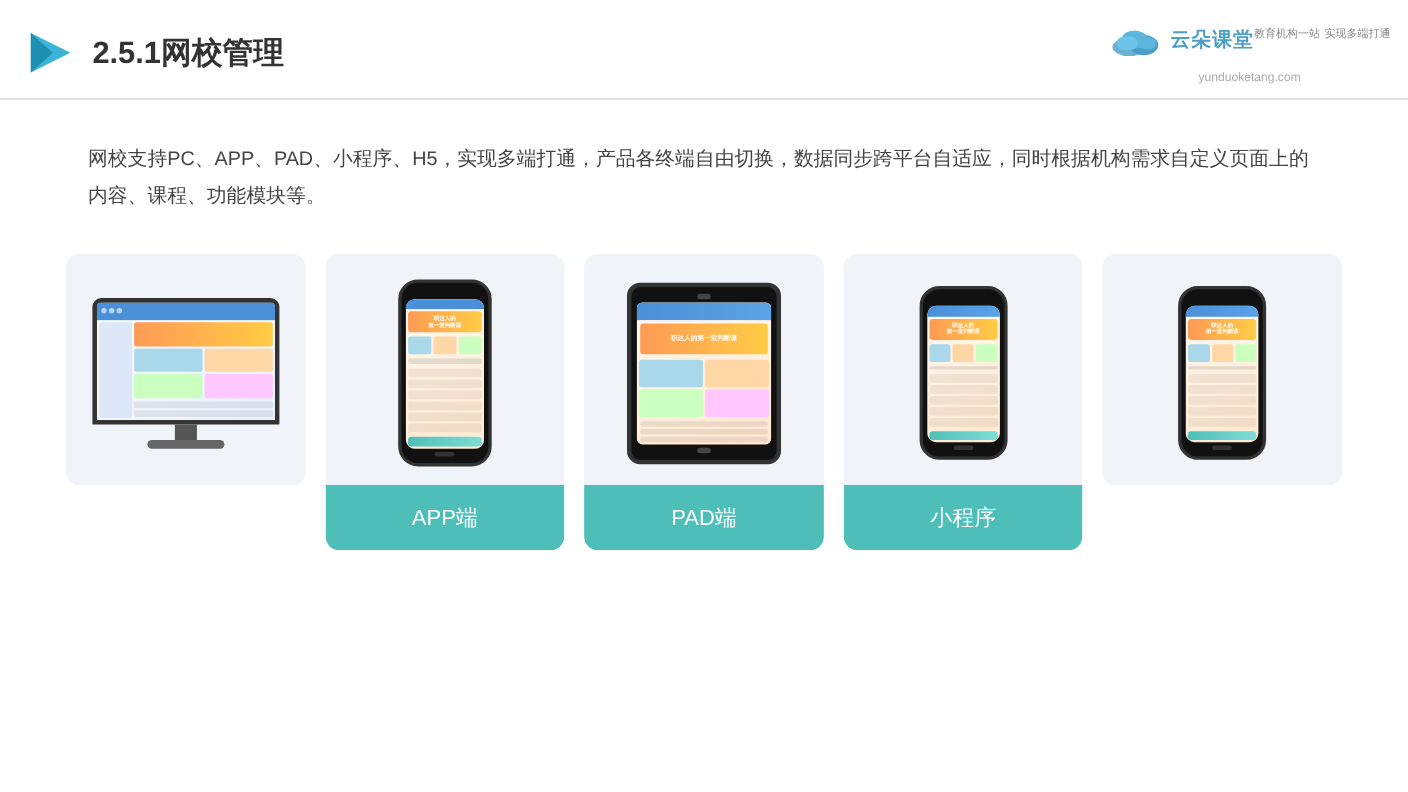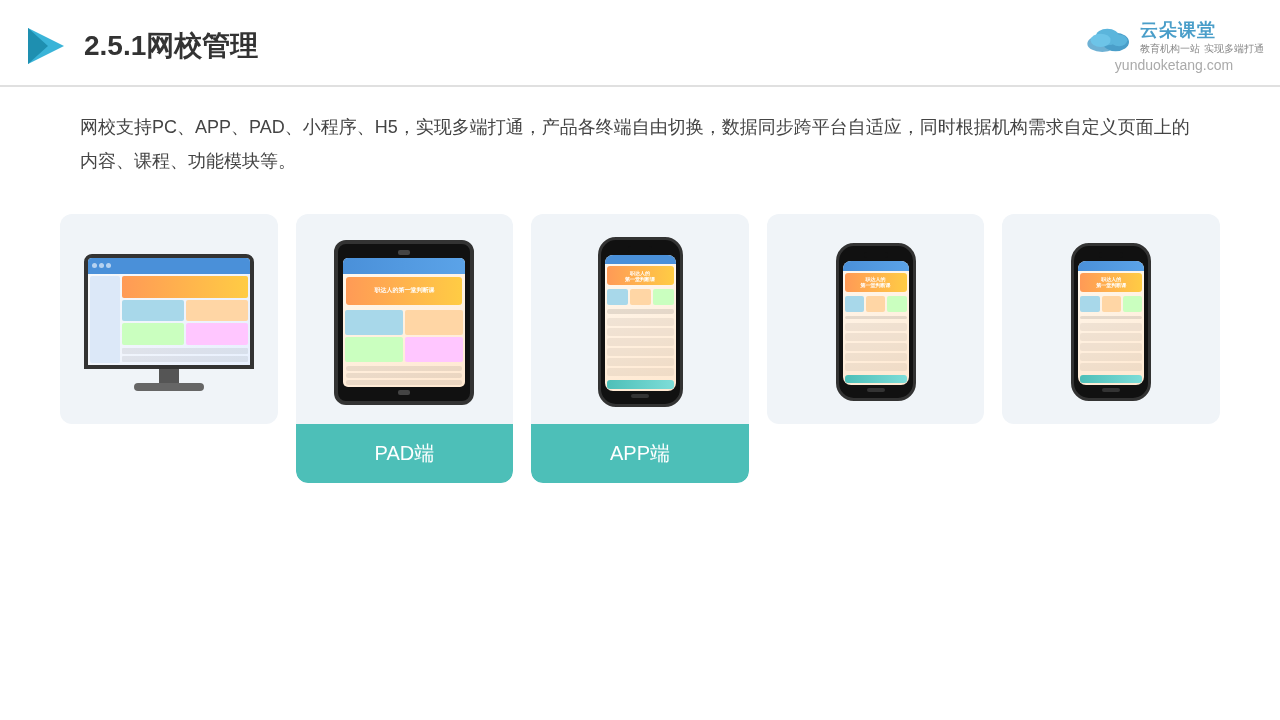--- a/index.html
+++ b/index.html
@@ -43,38 +43,38 @@
       display: flex;
       align-items: center;
       gap: 6px;
     }
     .cloud-icon-svg {
       width: 50px;
       height: 36px;
     }
     .logo-text-block {
       display: flex;
-      flex-direction: column;
+      flex-direction: row;
     }
     .logo-main-text {
       font-size: 18px;
       font-weight: bold;
       color: #4a9ec9;
       letter-spacing: 1px;
     }
     .logo-domain {
-      font-size: 14px;
+      font-size: 11px;
       color: #aaa;
       text-align: center;
-      margin-top: 1px;
+      margin-top: 11px;
     }
 
     
     .description {
-      padding: 23px 80px 16px 80px;
+      padding: 36px 80px 16px 80px;
       font-size: 18px;
       color: #444;
       line-height: 1.9;
     }
 
     
     .cards-section {
       display: flex;
       gap: 18px;
       padding: 20px 60px 30px 60px;
@@ -391,20 +391,51 @@
           </div>
         </div>
         <div class="monitor-stand-neck"></div>
         <div class="monitor-stand-base"></div>
       </div>
     </div>
   </div>
 
   <div class="card">
     <div class="card-image-area">
+      <div class="phone-frame">
+        <div class="phone-notch"></div>
+        <div class="phone-screen">
+          <div class="phone-top-bar" style="height:12px; background:#4a90d9;"></div>
+          <div class="phone-banner">
+            <div class="phone-banner-text">职达人的<br>第一堂判断课</div>
+          </div>
+          <div class="phone-grid">
+            <div class="phone-grid-item" style="background:#a8d8ea;"></div>
+            <div class="phone-grid-item" style="background:#ffd6a5;"></div>
+            <div class="phone-grid-item" style="background:#caffbf;"></div>
+          </div>
+          <div style="margin:2px; height:6px; background:rgba(0,0,0,0.1); border-radius:2px;"></div>
+          <div class="phone-list">
+            <div class="phone-list-item"></div>
+            <div class="phone-list-item"></div>
+            <div class="phone-list-item"></div>
+            <div class="phone-list-item"></div>
+            <div class="phone-list-item"></div>
+            <div class="phone-list-item"></div>
+          </div>
+          <div style="height:14px; margin:2px; background:linear-gradient(90deg,#4dbfb8,#7eddd8); border-radius:3px;"></div>
+        </div>
+        <div class="phone-home"></div>
+      </div>
+    </div>
+    <div class="card-label">APP端</div>
+  </div>
+
+  <div class="card">
+    <div class="card-image-area">
       <div class="tablet-frame">
         <div class="tablet-home-top"></div>
         <div class="tablet-screen">
           <div class="tablet-top-bar"></div>
           <div style="margin:3px; height:28px; background:linear-gradient(90deg,#ff9a56,#ffcc44); border-radius:3px; display:flex; align-items:center; justify-content:center;">
             <span style="font-size:6px; color:white; font-weight:bold;">职达人的第一堂判断课</span>
           </div>
           <div class="tablet-content">
             <div class="tablet-card" style="background:#a8d8ea; height:25px;"></div>
             <div class="tablet-card" style="background:#ffd6a5; height:25px;"></div>
@@ -414,51 +445,20 @@
           <div style="display:flex; flex-direction:column; gap:2px; padding:2px 3px;">
             <div style="height:5px; background:rgba(0,0,0,0.08); border-radius:2px;"></div>
             <div style="height:5px; background:rgba(0,0,0,0.08); border-radius:2px;"></div>
             <div style="height:5px; background:rgba(0,0,0,0.08); border-radius:2px;"></div>
           </div>
         </div>
         <div class="tablet-home-bottom"></div>
       </div>
     </div>
     <div class="card-label">PAD端</div>
-  </div>
-
-  <div class="card">
-    <div class="card-image-area">
-      <div class="phone-frame">
-        <div class="phone-notch"></div>
-        <div class="phone-screen">
-          <div class="phone-top-bar" style="height:12px; background:#4a90d9;"></div>
-          <div class="phone-banner">
-            <div class="phone-banner-text">职达人的<br>第一堂判断课</div>
-          </div>
-          <div class="phone-grid">
-            <div class="phone-grid-item" style="background:#a8d8ea;"></div>
-            <div class="phone-grid-item" style="background:#ffd6a5;"></div>
-            <div class="phone-grid-item" style="background:#caffbf;"></div>
-          </div>
-          <div style="margin:2px; height:6px; background:rgba(0,0,0,0.1); border-radius:2px;"></div>
-          <div class="phone-list">
-            <div class="phone-list-item"></div>
-            <div class="phone-list-item"></div>
-            <div class="phone-list-item"></div>
-            <div class="phone-list-item"></div>
-            <div class="phone-list-item"></div>
-            <div class="phone-list-item"></div>
-          </div>
-          <div style="height:14px; margin:2px; background:linear-gradient(90deg,#4dbfb8,#7eddd8); border-radius:3px;"></div>
-        </div>
-        <div class="phone-home"></div>
-      </div>
-    </div>
-    <div class="card-label">APP端</div>
   </div>
 
   <div class="card">
     <div class="card-image-area">
       <div class="phone-frame" style="width:80px; height:158px;">
         <div class="phone-notch"></div>
         <div class="phone-screen">
           <div class="phone-top-bar"></div>
           <div class="phone-banner">
             <div class="phone-banner-text">职达人的<br>第一堂判断课</div>
@@ -474,20 +474,21 @@
             <div class="phone-list-item"></div>
             <div class="phone-list-item"></div>
             <div class="phone-list-item"></div>
             <div class="phone-list-item"></div>
           </div>
           <div style="height:12px; margin:2px; background:linear-gradient(90deg,#4dbfb8,#7eddd8); border-radius:3px;"></div>
         </div>
         <div class="phone-home"></div>
       </div>
     </div>
+    <div class="card-label">小程序</div>
   </div>
 
   <div class="card">
     <div class="card-image-area">
       <div class="phone-frame" style="width:80px; height:158px;">
         <div class="phone-notch"></div>
         <div class="phone-screen">
           <div class="phone-top-bar"></div>
           <div class="phone-banner">
             <div class="phone-banner-text">职达人的<br>第一堂判断课</div>

